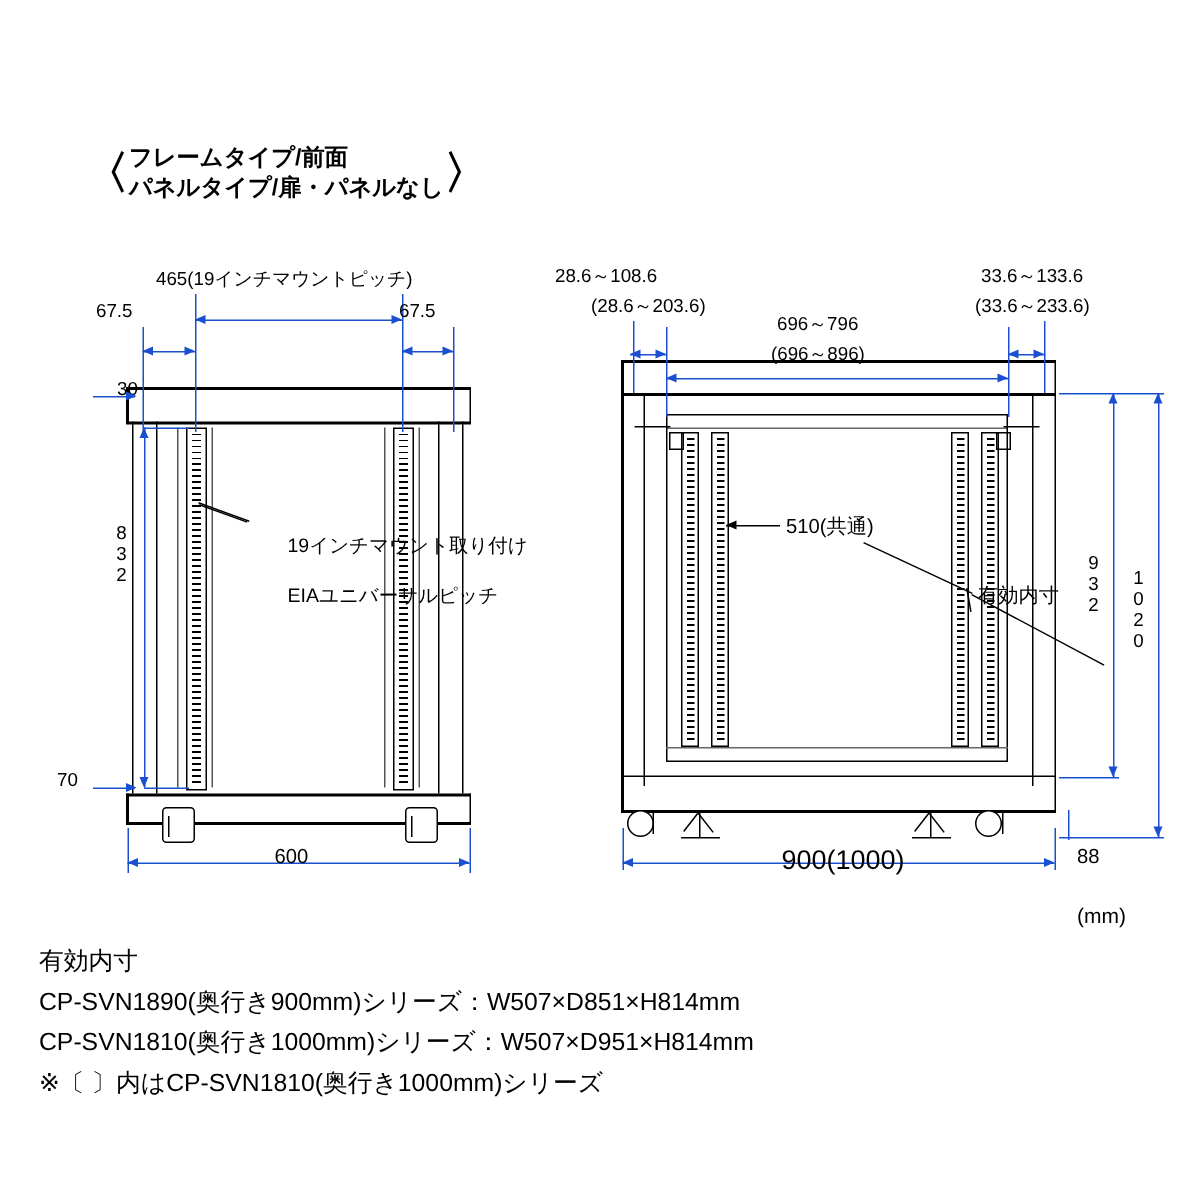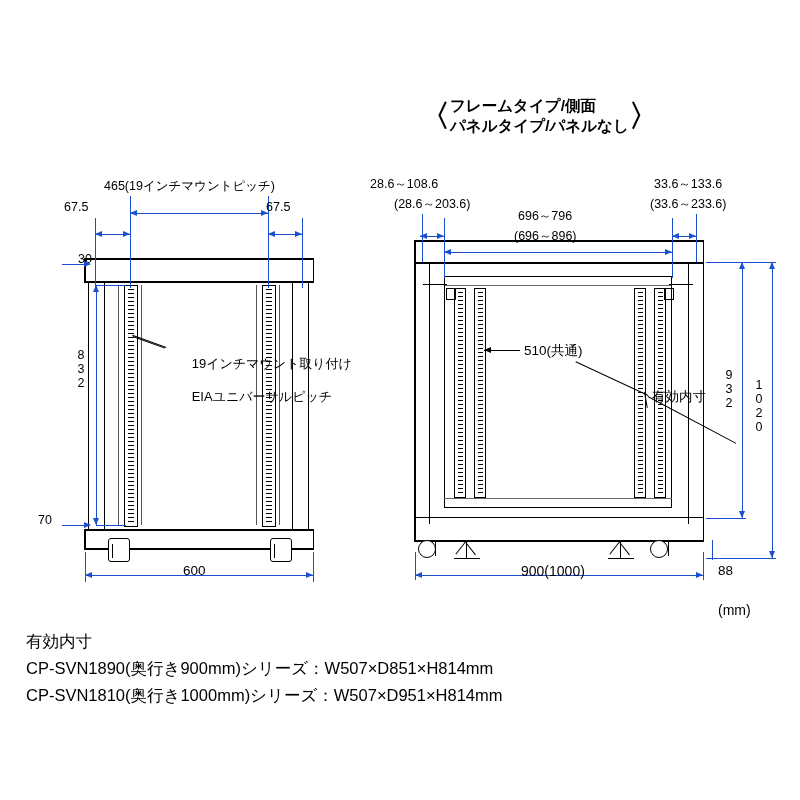--- a/index.html
+++ b/index.html
@@ -44,24 +44,24 @@
   .arrowD{border-top:7px solid #1a4fd0;}
 
   .footer{position:absolute;left:26px;font-size:16.5px;line-height:27px;white-space:pre;}
   .footer.b{font-weight:bold;font-size:17px;}
 </style>
 </head>
 <body>
 
 <div class="root">
 
-
-  <div class="headgrp" style="left:420px;top:96px;">
-    <span class="brk">〈</span><span class="lines"><span>フレームタイプ/側面</span><br><span>パネルタイプ/パネルなし</span></span><span class="brk">〉</span>
+  <div class="headgrp" style="left:56px;top:96px;">
+    <span class="brk">〈</span><span class="lines"><span>フレームタイプ/前面</span><br><span>パネルタイプ/扉・パネルなし</span></span><span class="brk">〉</span>
   </div>
+
 
   <div>
 
     <div class="ln" style="left:84px;top:258px;width:230px;height:1.5px;"></div>
     <div class="ln" style="left:84px;top:281px;width:230px;height:1.5px;"></div>
     <div class="ln" style="left:84px;top:258px;width:1.5px;height:24px;"></div>
     <div class="ln" style="left:312.5px;top:258px;width:1.5px;height:24px;"></div>
 
     <div class="ln" style="left:88px;top:281px;width:1.2px;height:248px;"></div>
     <div class="ln" style="left:104px;top:281px;width:1.2px;height:248px;"></div>
@@ -238,22 +238,23 @@
     <div class="dim" style="left:706px;top:558px;width:70px;"></div>
 
     <div class="dtxt" style="left:718px;top:563px;font-size:13.5px;">88</div>
     <div class="dimv" style="left:712px;top:540px;height:20px;"></div>
 
     <div class="dimv" style="left:415px;top:552px;height:28px;"></div>
     <div class="dimv" style="left:703px;top:552px;height:28px;"></div>
     <div class="dim" style="left:415px;top:575px;width:288px;"></div>
     <div class="arrowL" style="left:415px;top:571.5px;"></div>
     <div class="arrowR" style="left:696px;top:571.5px;"></div>
-    <div class="dtxt" style="left:521px;top:563px;font-size:14px;">900(1000)</div>
+    <div class="dtxt" style="left:521px;top:563px;font-size:18px;">900(1000)</div>
 
     <div class="dtxt" style="left:718px;top:602px;font-size:14px;">(mm)</div>
   </div>
 
   <div class="footer" style="top:628px;">有効内寸</div>
   <div class="footer" style="top:655px;">CP-SVN1890(奥行き900mm)シリーズ：W507×D851×H814mm</div>
   <div class="footer" style="top:682px;">CP-SVN1810(奥行き1000mm)シリーズ：W507×D951×H814mm</div>
+  <div class="footer" style="top:709px;">※〔 〕内はCP-SVN1810(奥行き1000mm)シリーズ</div>
 
 </div>
 
 </body></html>

